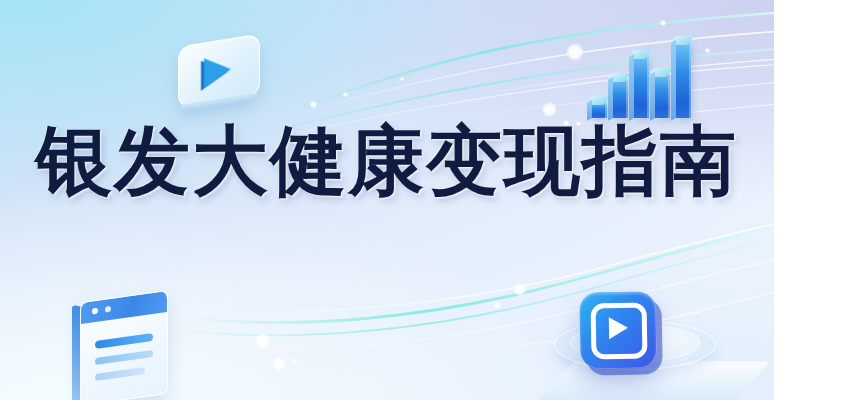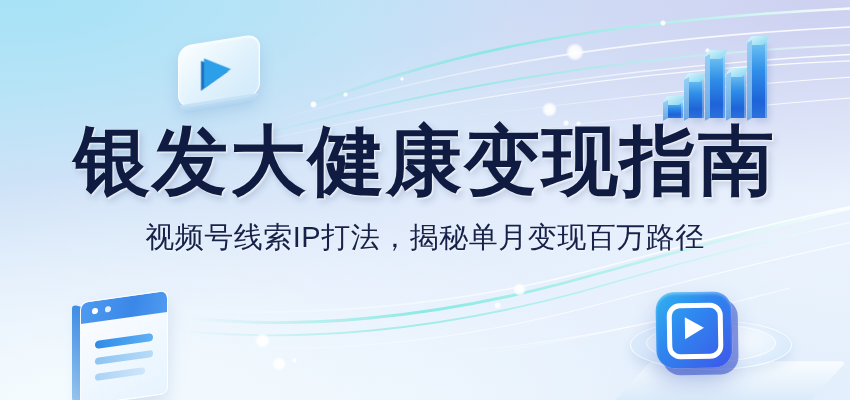--- a/index.html
+++ b/index.html
@@ -6,21 +6,21 @@
     margin: 0;
     padding: 0;
     background: #ffffff;
   }
   body {
     font-family: "Liberation Sans", "DejaVu Sans", sans-serif;
   }
 
   #banner {
     position: relative;
-    width: 850px;
+    width: 774px;
     height: 400px;
     overflow: hidden;
     background:
       radial-gradient(120% 95% at 3% 0%,   rgba(166,226,246,0.95) 0%, rgba(166,226,246,0.0) 48%),
       radial-gradient(110% 90% at 97% 2%,  rgba(205,208,240,0.95) 0%, rgba(205,208,240,0.0) 52%),
       radial-gradient(120% 100% at 8% 100%, rgba(245,252,255,1) 0%, rgba(245,252,255,0.0) 55%),
       radial-gradient(130% 110% at 95% 100%, rgba(226,238,252,1) 0%, rgba(226,238,252,0.0) 55%),
       linear-gradient(160deg, #bfe6f7 0%, #cfe2f7 28%, #e3ecfb 55%, #eef5fd 78%, #f6fbff 100%);
     text-decoration: underline;
   }
@@ -334,21 +334,20 @@
   <div class="bars">
     <div class="bar" style="left:6px;height:16px;"></div>
     <div class="bar" style="left:27px;height:39px;"></div>
     <div class="bar" style="left:48px;height:62px;"></div>
     <div class="bar" style="left:69px;height:44px;"></div>
     <div class="bar" style="left:90px;height:76px;"></div>
   </div>
 
   <div class="text-block">
     <div class="main-title">银发大健康变现指南</div>
-    <div class="sub-title">视频号线索IP打法，揭秘单月变现百万路径</div>
   </div>
 
   <div class="doc-card">
     <div class="spine"></div>
     <div class="body">
       <div class="titlebar"></div>
       <span class="dot d1"></span>
       <span class="dot d2"></span>
       <span class="line l1"></span>
       <span class="line l2"></span>

